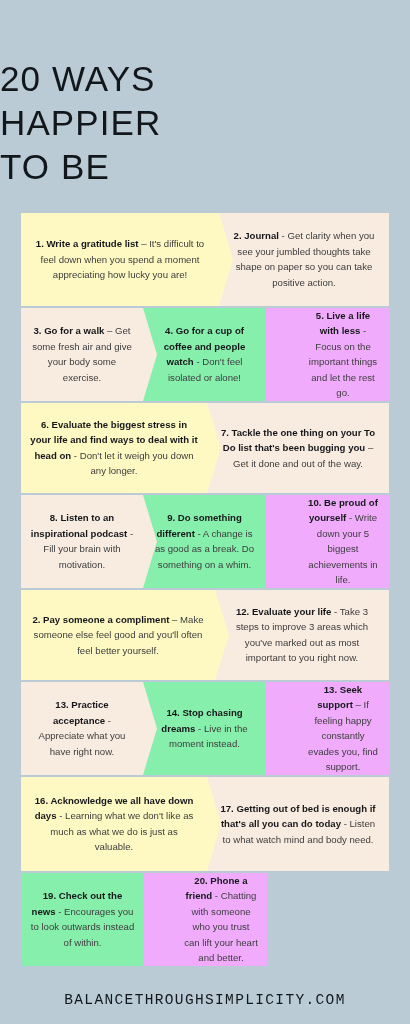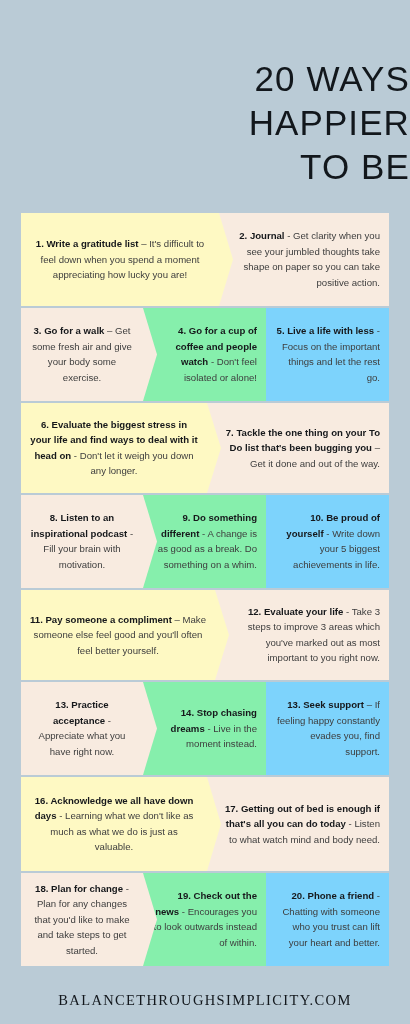--- a/index.html
+++ b/index.html
@@ -16,21 +16,21 @@
   .poster {
     position: relative;
     width: 410px;
     height: 1024px;
     background: #bacbd6;
     box-sizing: border-box;
   }
 
   
   .title {
-    text-align: right;
+    text-align: left;
     color: #12171c;
     font-family: "Liberation Sans", sans-serif;
     font-weight: 400;
     font-size: 35px;
     line-height: 44px;
     letter-spacing: 1.1px;
     padding-top: 34px;
   }
   .title .tline { display: block; }
 
@@ -62,49 +62,48 @@
     color: #3d3d3d;
     overflow: visible;
   }
   .card .txt { display: block; width: 100%; }
   .card b { color: #16181b; font-weight: bold; }
 
   
   .c-cream { background: #fef9c3; }
   .c-peach { background: #f8ebe0; }
   .c-white { background: #86efac; }
-  .c-pink  { background: #7dd3fc; }
+  .c-pink  { background: #f0abfc; padding-left: 40px; }
 
   
   .card.arrow::after {
     content: "";
     position: absolute;
     top: 0;
     right: -14px;
     width: 14px;
     height: 100%;
     background: inherit;
     clip-path: polygon(0 0, 0 100%, 100% 50%);
     z-index: 3;
   }
   .card.notch {
     
     z-index: 1;
-    text-align: right;
   }
 
   
   .footer {
     text-align: center;
     color: #12171c;
     font-size: 14.5px;
     letter-spacing: 1.35px;
     font-weight: 400;
     margin-top: 26px;
-    font-family: Liberation Serif, serif;
+    font-family: Liberation Mono, monospace;
   }
 </style>
 </head>
 <body>
 
 <div class="poster">
 
   <h1 class="title">
     <span class="tline">20 WAYS</span>
     <span class="tline">HAPPIER</span>
@@ -150,21 +149,21 @@
       <div class="card c-white arrow notch" style="width:123px">
         <span class="txt"><b>9. Do something different</b><span> - A change is as good as a break. Do something on a whim.</span></span>
       </div>
       <div class="card c-pink notch" style="width:123px">
         <span class="txt"><b>10. Be proud of yourself</b><span> - Write down your 5 biggest achievements in life.</span></span>
       </div>
     </div>
 
     <div class="row h90">
       <div class="card c-cream arrow" style="width:194px">
-        <span class="txt"><b>11. Pay someone a compliment</b><span> – Make someone else feel good and you'll often feel better yourself.</span></span>
+        <span class="txt"><b>2. Pay someone a compliment</b><span> – Make someone else feel good and you'll often feel better yourself.</span></span>
       </div>
       <div class="card c-peach notch" style="width:174px">
         <span class="txt"><b>12. Evaluate your life</b><span> - Take 3 steps to improve 3 areas which you've marked out as most important to you right now.</span></span>
       </div>
     </div>
 
     <div class="row h93">
       <div class="card c-peach arrow" style="width:122px">
         <span class="txt"><b>13. Practice acceptance</b><span> - Appreciate what you have right now.</span></span>
       </div>
@@ -179,23 +178,20 @@
     <div class="row h94">
       <div class="card c-cream arrow" style="width:186px">
         <span class="txt"><b>16. Acknowledge we all have down days</b><span> - Learning what we don't like as much as what we do is just as valuable.</span></span>
       </div>
       <div class="card c-peach notch" style="width:182px">
         <span class="txt"><b>17. Getting out of bed is enough if that's all you can do today</b><span> - Listen to what watch mind and body need.</span></span>
       </div>
     </div>
 
     <div class="row h93">
-      <div class="card c-peach arrow" style="width:122px">
-        <span class="txt"><b>18. Plan for change</b><span> - Plan for any changes that you'd like to make and take steps to get started.</span></span>
-      </div>
       <div class="card c-white arrow notch" style="width:123px">
         <span class="txt"><b>19. Check out the news</b><span> - Encourages you to look outwards instead of within.</span></span>
       </div>
       <div class="card c-pink notch" style="width:123px">
         <span class="txt"><b>20. Phone a friend</b><span> - Chatting with someone who you trust can lift your heart and better.</span></span>
       </div>
     </div>
 
   </div>
 

